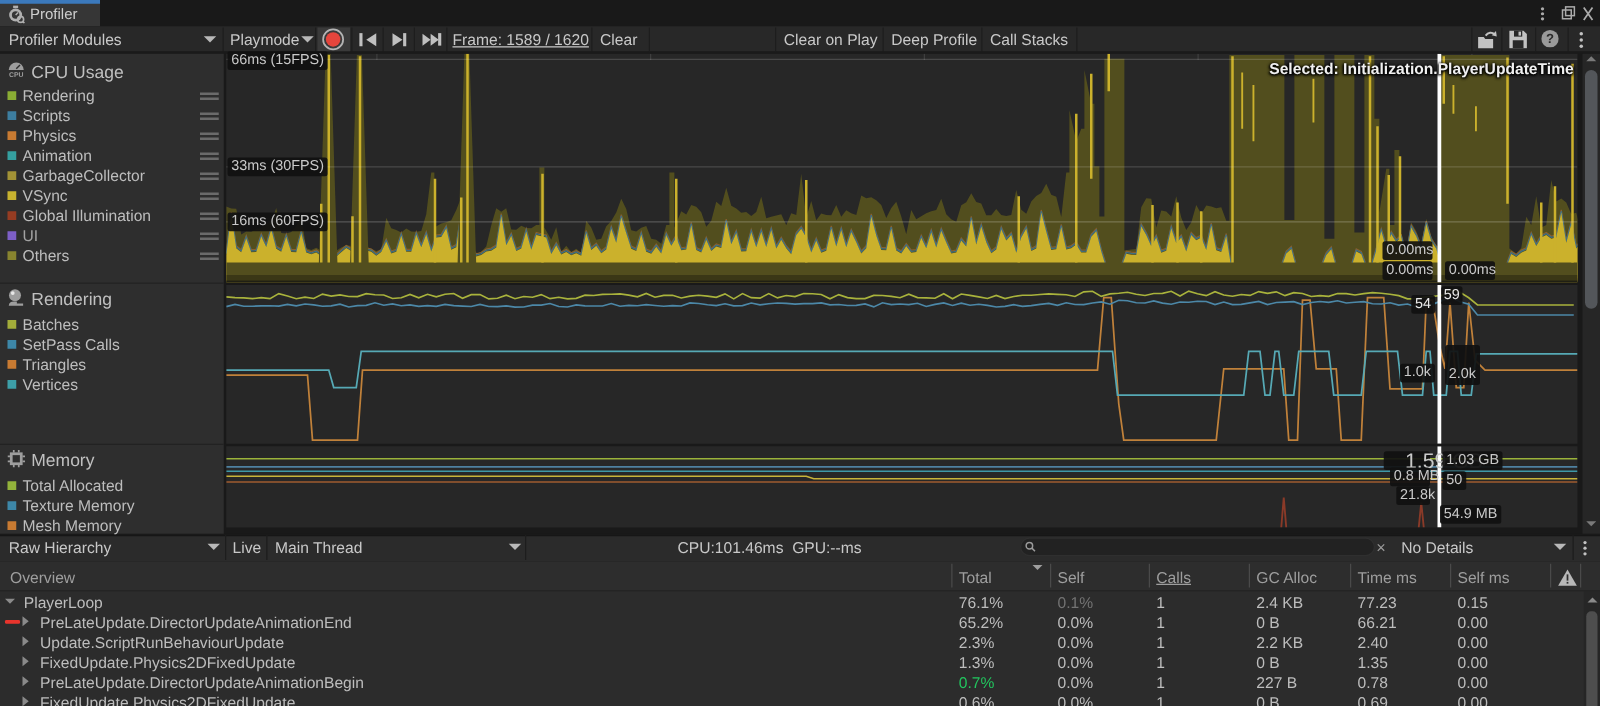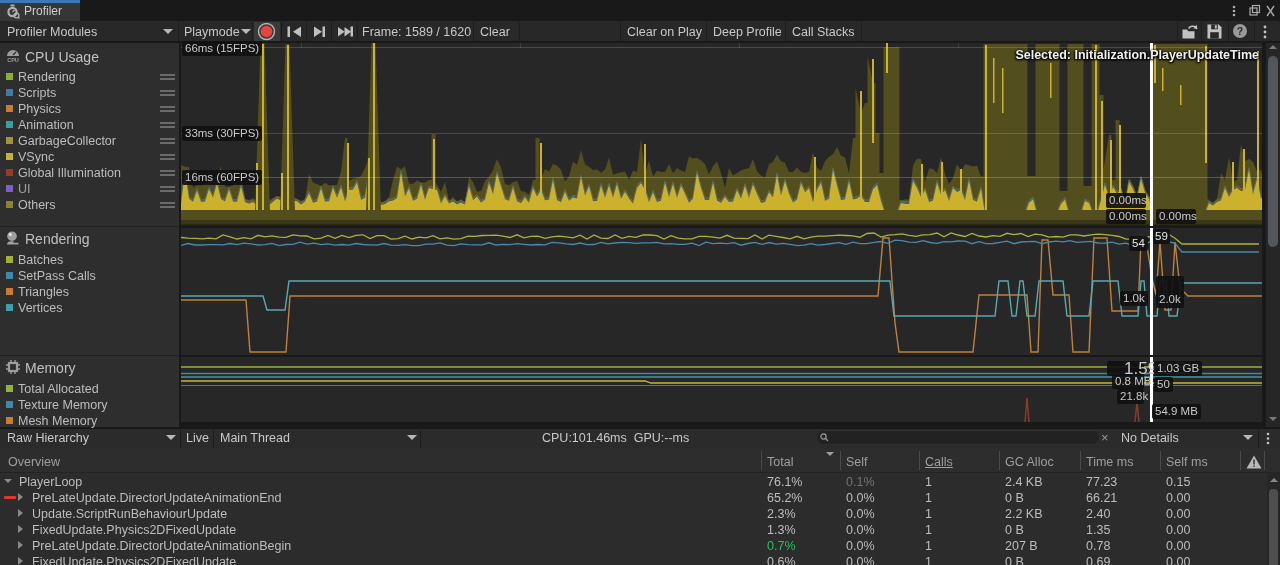--- a/index.html
+++ b/index.html
@@ -40,21 +40,21 @@
 <path d="M57 4.5 L57 15 L65 9.7 Z" fill="#c0c0c0"></path>
 <rect x="65.5" y="4.5" width="2.5" height="10.5" fill="#c0c0c0"></rect>
 <path d="M81 5 L81 14.5 L87.5 9.7 Z" fill="#c0c0c0"></path>
 <path d="M87.5 5 L87.5 14.5 L94 9.7 Z" fill="#c0c0c0"></path>
 <rect x="93.5" y="4.5" width="2.5" height="10" fill="#c0c0c0"></rect>
 </svg>
 <div style="position:absolute;left:281px;top:22px;width:1px;height:19px;background:#1d1d1d"></div>
 <div style="position:absolute;left:306px;top:22px;width:1px;height:19px;background:#1d1d1d"></div>
 <div style="position:absolute;left:331px;top:22px;width:1px;height:19px;background:#1d1d1d"></div>
 <div style="position:absolute;left:357px;top:22px;width:1px;height:19px;background:#1d1d1d"></div>
-<div style="position:absolute;left:362px;top:25px;font-size:12.5px;color:#c8c8c8;white-space:nowrap;">Frame: 1589 / 1620</div>
+<div style="position:absolute;left:362px;top:25px;font-size:12.5px;color:#c8c8c8;white-space:nowrap;text-decoration:underline;">Frame: 1589 / 1620</div>
 <div style="position:absolute;left:473px;top:22px;width:1px;height:19px;background:#1d1d1d"></div>
 <div style="position:absolute;left:480px;top:25px;font-size:12.5px;color:#c8c8c8;white-space:nowrap;">Clear</div>
 <div style="position:absolute;left:519px;top:22px;width:1px;height:19px;background:#1d1d1d"></div>
 <div style="position:absolute;left:620px;top:22px;width:1px;height:19px;background:#1d1d1d"></div>
 <div style="position:absolute;left:627px;top:25px;font-size:12.5px;color:#c8c8c8;white-space:nowrap;">Clear on Play</div>
 <div style="position:absolute;left:706px;top:22px;width:1px;height:19px;background:#1d1d1d"></div>
 <div style="position:absolute;left:713px;top:25px;font-size:12.5px;color:#c8c8c8;white-space:nowrap;">Deep Profile</div>
 <div style="position:absolute;left:785px;top:22px;width:1px;height:19px;background:#1d1d1d"></div>
 <div style="position:absolute;left:792px;top:25px;font-size:12.5px;color:#c8c8c8;white-space:nowrap;">Call Stacks</div>
 <div style="position:absolute;left:861px;top:22px;width:1px;height:19px;background:#1d1d1d"></div>
@@ -325,21 +325,21 @@
 <div style="position:absolute;left:846px;top:523px;font-size:12.5px;color:#bdbdbd;white-space:nowrap;">0.0%</div>
 <div style="position:absolute;left:925px;top:523px;font-size:12.5px;color:#bdbdbd;white-space:nowrap;">1</div>
 <div style="position:absolute;left:1005px;top:523px;font-size:12.5px;color:#bdbdbd;white-space:nowrap;">0 B</div>
 <div style="position:absolute;left:1086px;top:523px;font-size:12.5px;color:#bdbdbd;white-space:nowrap;">1.35</div>
 <div style="position:absolute;left:1166px;top:523px;font-size:12.5px;color:#bdbdbd;white-space:nowrap;">0.00</div>
 <div style="position:absolute;left:18px;top:541px;width:0;height:0;border-top:4px solid transparent;border-bottom:4px solid transparent;border-left:5px solid #8a8a8a"></div>
 <div style="position:absolute;left:32px;top:539px;font-size:12.5px;color:#bdbdbd;white-space:nowrap;">PreLateUpdate.DirectorUpdateAnimationBegin</div>
 <div style="position:absolute;left:767px;top:539px;font-size:12.5px;color:#22c55e;white-space:nowrap;">0.7%</div>
 <div style="position:absolute;left:846px;top:539px;font-size:12.5px;color:#bdbdbd;white-space:nowrap;">0.0%</div>
 <div style="position:absolute;left:925px;top:539px;font-size:12.5px;color:#bdbdbd;white-space:nowrap;">1</div>
-<div style="position:absolute;left:1005px;top:539px;font-size:12.5px;color:#bdbdbd;white-space:nowrap;">207 B</div>
+<div style="position:absolute;left:1005px;top:539px;font-size:12.5px;color:#bdbdbd;white-space:nowrap;">227 B</div>
 <div style="position:absolute;left:1086px;top:539px;font-size:12.5px;color:#bdbdbd;white-space:nowrap;">0.78</div>
 <div style="position:absolute;left:1166px;top:539px;font-size:12.5px;color:#bdbdbd;white-space:nowrap;">0.00</div>
 <div style="position:absolute;left:18px;top:557px;width:0;height:0;border-top:4px solid transparent;border-bottom:4px solid transparent;border-left:5px solid #8a8a8a"></div>
 <div style="position:absolute;left:32px;top:555px;font-size:12.5px;color:#bdbdbd;white-space:nowrap;">FixedUpdate.Physics2DFixedUpdate</div>
 <div style="position:absolute;left:767px;top:555px;font-size:12.5px;color:#bdbdbd;white-space:nowrap;">0.6%</div>
 <div style="position:absolute;left:846px;top:555px;font-size:12.5px;color:#bdbdbd;white-space:nowrap;">0.0%</div>
 <div style="position:absolute;left:925px;top:555px;font-size:12.5px;color:#bdbdbd;white-space:nowrap;">1</div>
 <div style="position:absolute;left:1005px;top:555px;font-size:12.5px;color:#bdbdbd;white-space:nowrap;">0 B</div>
 <div style="position:absolute;left:1086px;top:555px;font-size:12.5px;color:#bdbdbd;white-space:nowrap;">0.69</div>
 <div style="position:absolute;left:1166px;top:555px;font-size:12.5px;color:#bdbdbd;white-space:nowrap;">0.00</div>

